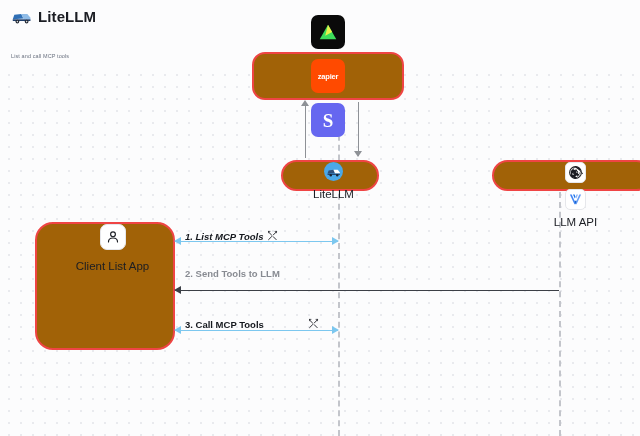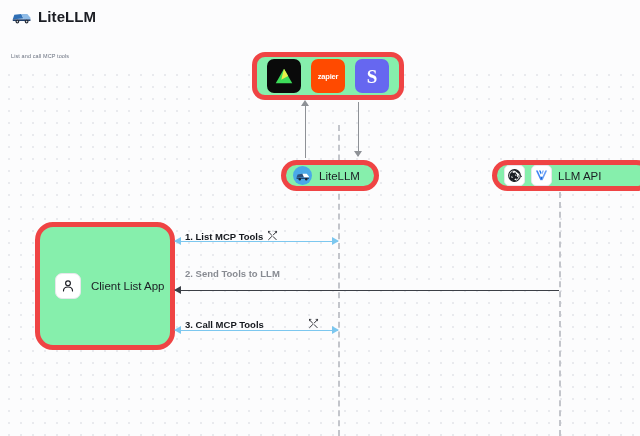--- a/index.html
+++ b/index.html
@@ -41,23 +41,23 @@
     width: 640px; height: 370px;
     background-color: #fcfcfd;
     background-image: radial-gradient(#e9eaee 1px, transparent 1.1px);
     background-size: 12px 12px;
     background-position: 3px 3px;
   }
 
   
   .node {
     position: absolute;
-    background: #86efac;
-    border: 5px solid #ef4444;
-    display: flex; align-items: center;
+    background: #a16207;
+    border: 2px solid #ef4444;
+    display: flex; align-items: center; flex-direction: column;
   }
 
   
   .mcp-label {
     position: absolute; left: 248px; top: 36px; width: 164px;
     text-align: center;
     font-size: 11px; font-weight: 600; color: #2b2f38;
   }
   .mcp-group {
     left: 252px; top: 52px; width: 152px; height: 48px;
@@ -154,21 +154,21 @@
   .msg1 { left: 175px; top: 241px; width: 163px; }
   .msg1 .msg-line { width: 163px; border-top: 1.6px solid #7cc7ef; }
   .msg1 .head-r {
     right: -1px; border-left: 7px solid #7cc7ef;
     border-top: 4.5px solid transparent; border-bottom: 4.5px solid transparent;
   }
   .msg1 .head-l {
     left: -1px; border-right: 7px solid #7cc7ef;
     border-top: 4.5px solid transparent; border-bottom: 4.5px solid transparent;
   }
-  .label1 { left: 185px; top: 230px; color: #15181e; }
+  .label1 { left: 185px; top: 230px; color: #15181e; font-style: italic; }
 
   
   .msg2 { left: 175px; top: 290px; width: 384px; }
   .msg2 .msg-line { width: 384px; border-top: 1.6px solid #3c3f46; }
   .msg2 .head-l {
     left: -1px; border-right: 7px solid #3c3f46;
     border-top: 4.5px solid transparent; border-bottom: 4.5px solid transparent;
   }
   .label2 { left: 185px; top: 268px; color: #888b92; font-weight: 600; }
 

